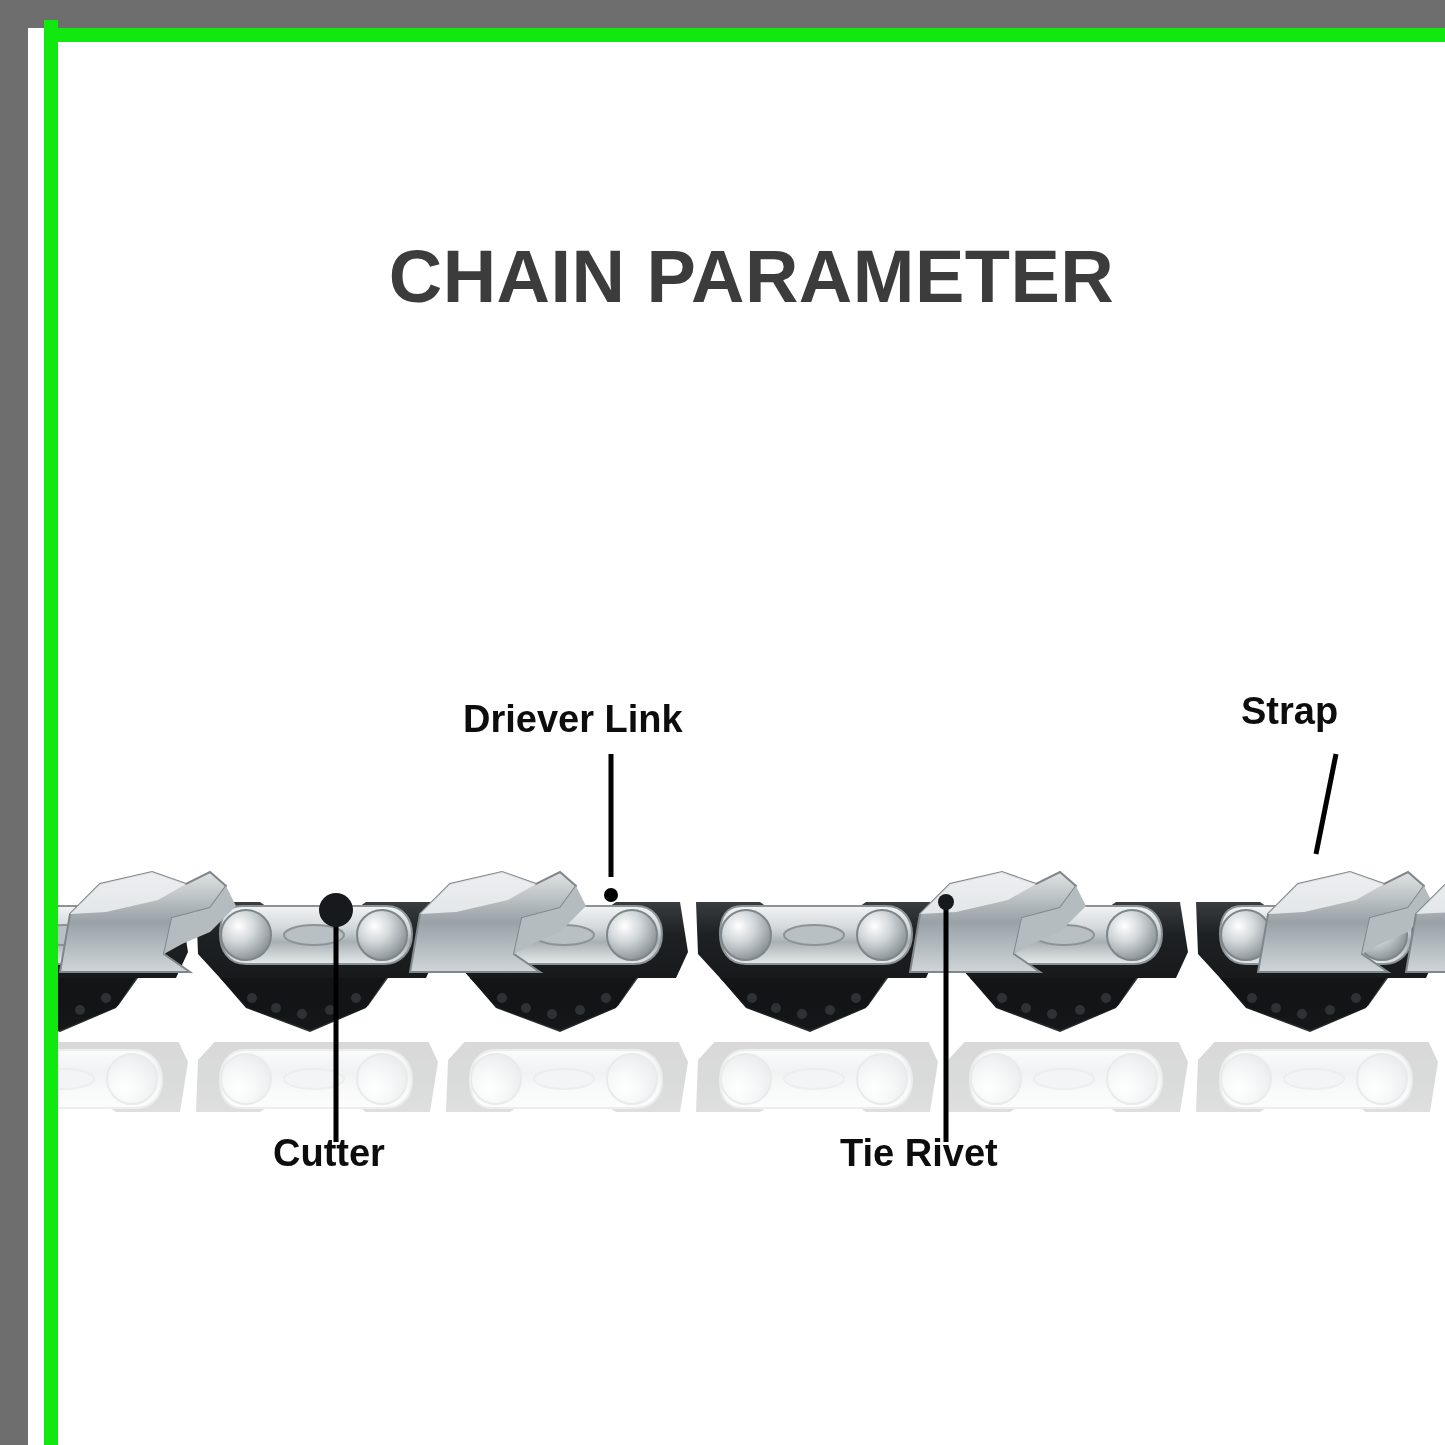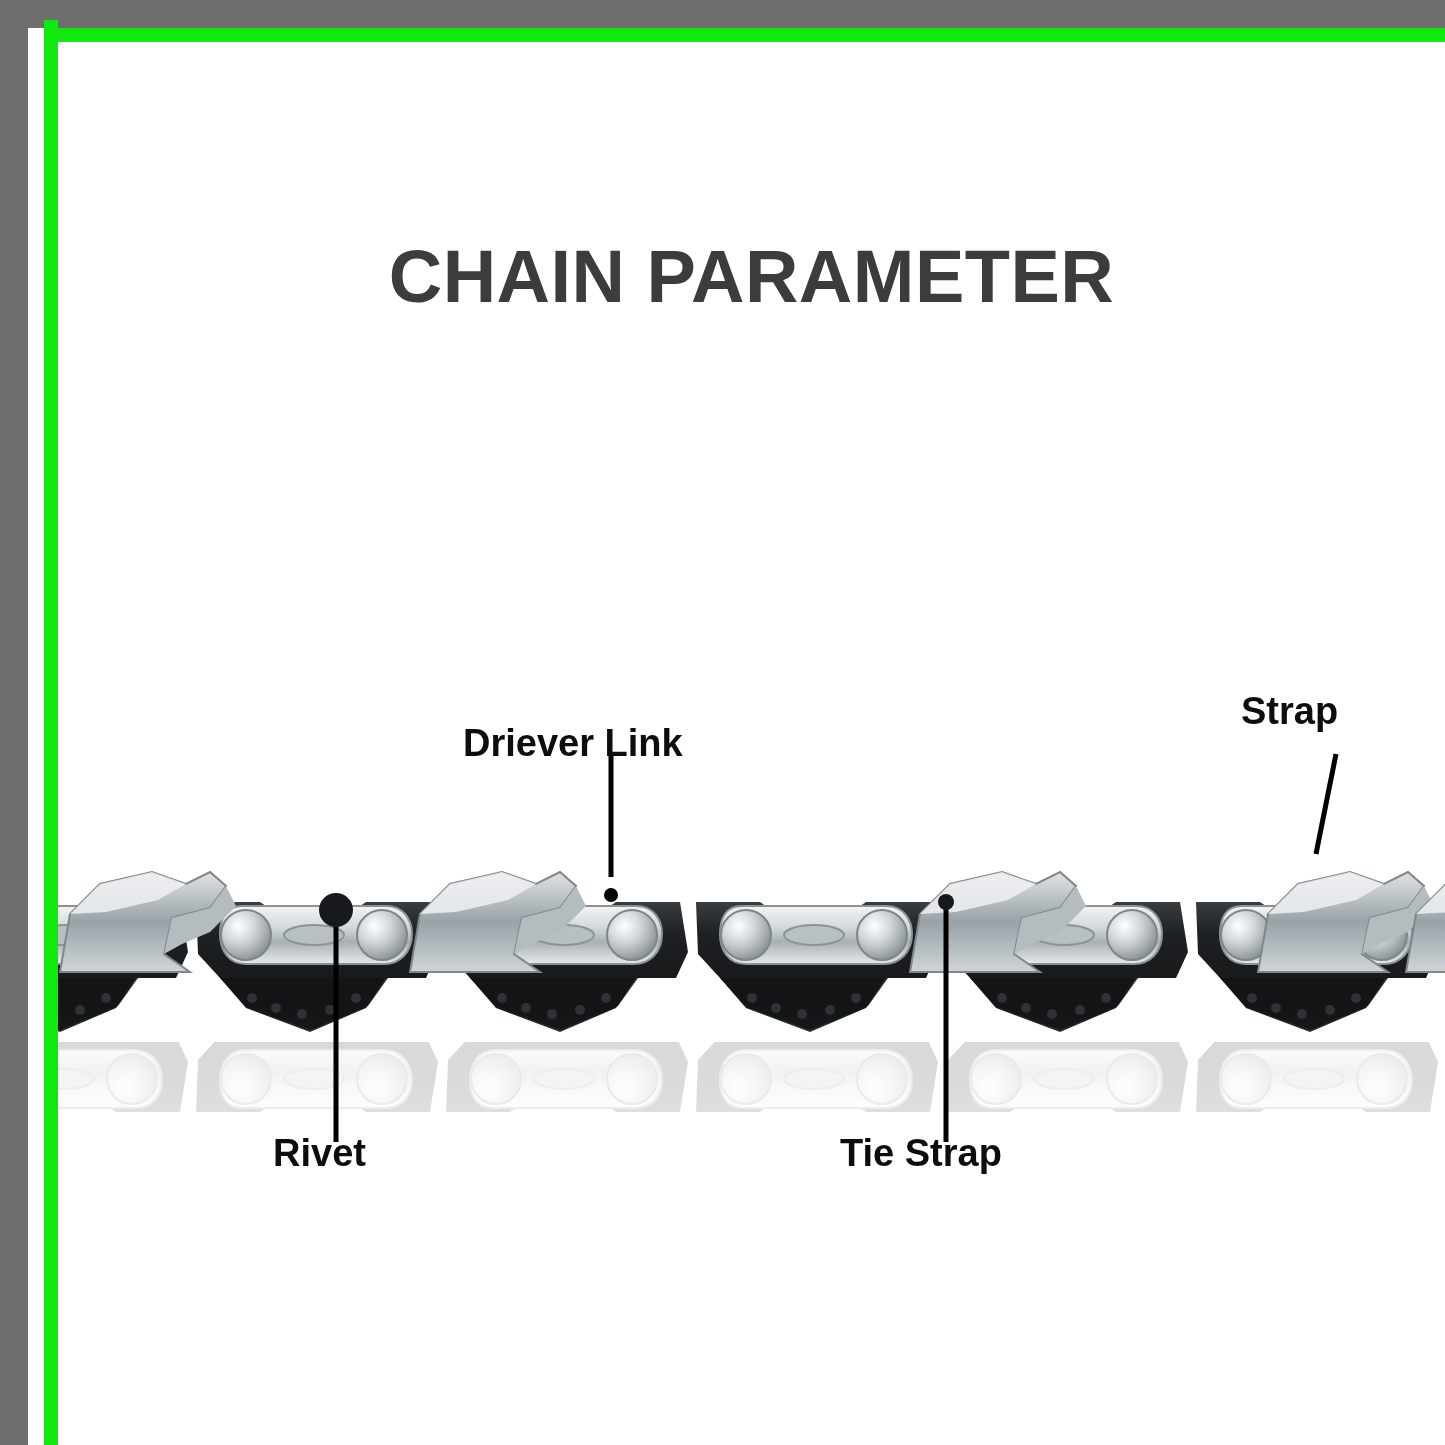--- a/index.html
+++ b/index.html
@@ -95,21 +95,21 @@
   }
 
   
   .label {
     position: absolute;
     color: #0d0d0d;
     font-weight: bold;
     font-size: 38px;
     white-space: nowrap;
   }
-  .lbl-driver { left: 405px; top: 680px; }
+  .lbl-driver { left: 405px; top: 656px; }
   .lbl-cutter { left: 1183px; top: 648px; }
   .lbl-rivet  { left: 215px; top: 1090px; }
   .lbl-tie    { left: 782px; top: 1090px; }
 
   svg.leaders {
     position: absolute;
     left: 0; top: 0;
     width: 1387px;
     height: 1403px;
     pointer-events: none;
@@ -256,22 +256,22 @@
 
       <line x1="278" y1="1100" x2="278" y2="878" stroke="#000" stroke-width="5"></line>
       <circle cx="278" cy="868" r="17" fill="#171a1c"></circle>
 
       <line x1="888" y1="1100" x2="888" y2="866" stroke="#000" stroke-width="5"></line>
       <circle cx="888" cy="860" r="8" fill="#171a1c"></circle>
     </svg>
 
     <div class="label lbl-driver">Driever Link</div>
     <div class="label lbl-cutter">Strap</div>
-    <div class="label lbl-rivet">Rivet</div>
-    <div class="label lbl-tie">Tie Strap</div>
+    <div class="label lbl-rivet">Cutter</div>
+    <div class="label lbl-tie">Tie Rivet</div>
 
   </div>
 
   <div class="frame-grey"></div>
   <div class="frame-green-v"></div>
   <div class="frame-green-h"></div>
 
 </div>
 
 </body></html>

